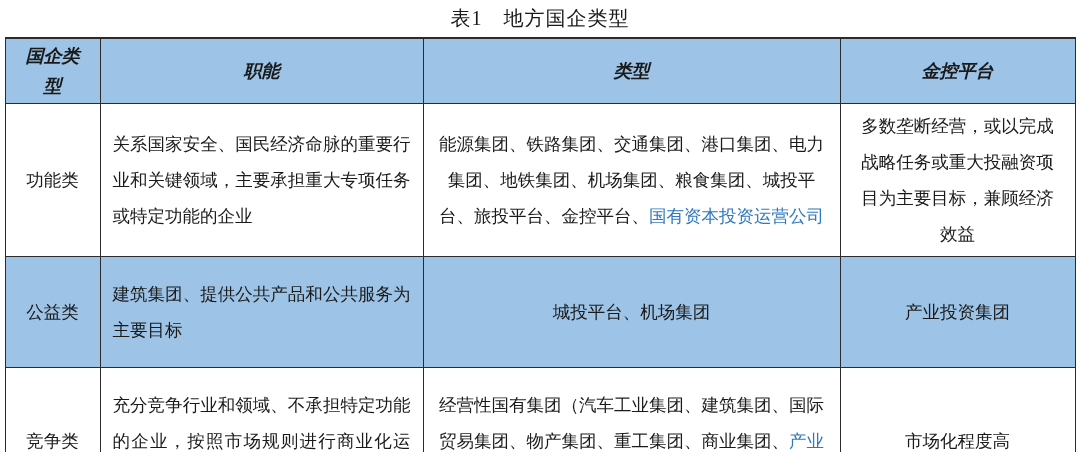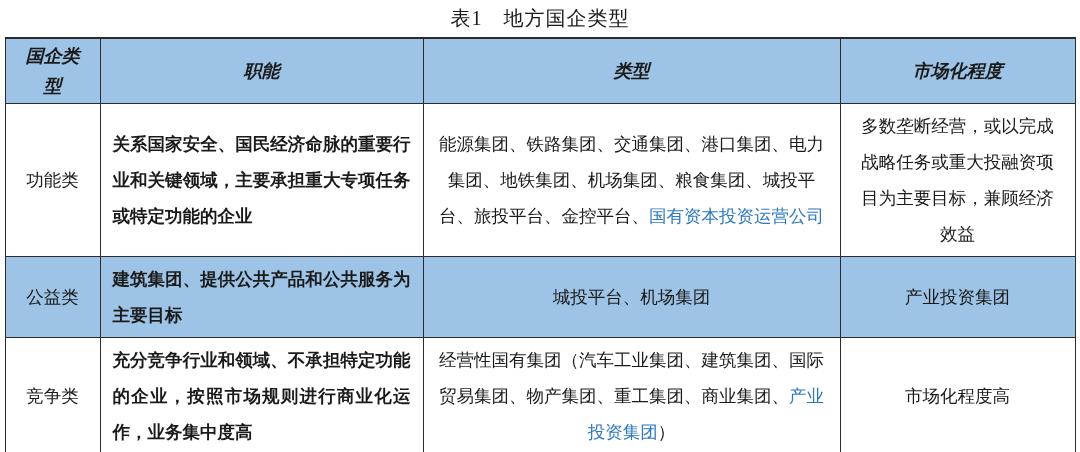--- a/index.html
+++ b/index.html
@@ -35,21 +35,21 @@
     font-size:18px;font-weight:bold;text-align:center;
     line-height:30px;padding:2px 13px;
   }
   .soe-table td{font-size:17.5px;line-height:36px;}
   tr.header-row{height:64px;font-style:italic;}
   tr.row-functional{height:145px;}
   tr.row-public{height:70px;}
   tr.row-competitive{height:101px;}
   tr.row-alt td{background:var(--alt-bg);}
   td.c-category{text-align:center;padding:8px 4px;}
-  td.c-function{text-align:justify;padding:4px 12px;font-weight:bold;}
+  td.c-function{text-align:justify;padding:19px 12px;}
   td.c-types{text-align:center;padding:4px 10px;}
   td.c-market{text-align:center;padding:4px 14px;}
   .hl{color:var(--hl-color);}
 </style>
 </head>
 <body>
 
 <div class="page-title">表1　地方国企类型</div>
 
 <table class="soe-table">
@@ -57,21 +57,21 @@
     <col style="width:95px">
     <col style="width:323px">
     <col style="width:417px">
     <col style="width:235px">
   </colgroup>
   <tbody>
       <tr class="header-row">
     <th>国企类型</th>
     <th>职能</th>
     <th>类型</th>
-    <th>市场化程度</th>
+    <th>金控平台</th>
   </tr>
   <tr class="row-functional">
     <td class="c-category">功能类</td>
     <td class="c-function">关系国家安全、国民经济命脉的重要行业和关键领域，主要承担重大专项任务或特定功能的企业</td>
     <td class="c-types"><span>能源集团、铁路集团、交通集团、港口集团、电力集团、地铁集团、机场集团、粮食集团、城投平台、旅投平台、金控平台、</span><span class="hl">国有资本投资运营公司</span></td>
     <td class="c-market">多数垄断经营，或以完成战略任务或重大投融资项目为主要目标，兼顾经济效益</td>
   </tr>
   <tr class="row-public row-alt">
     <td class="c-category">公益类</td>
     <td class="c-function">建筑集团、提供公共产品和公共服务为主要目标</td>

